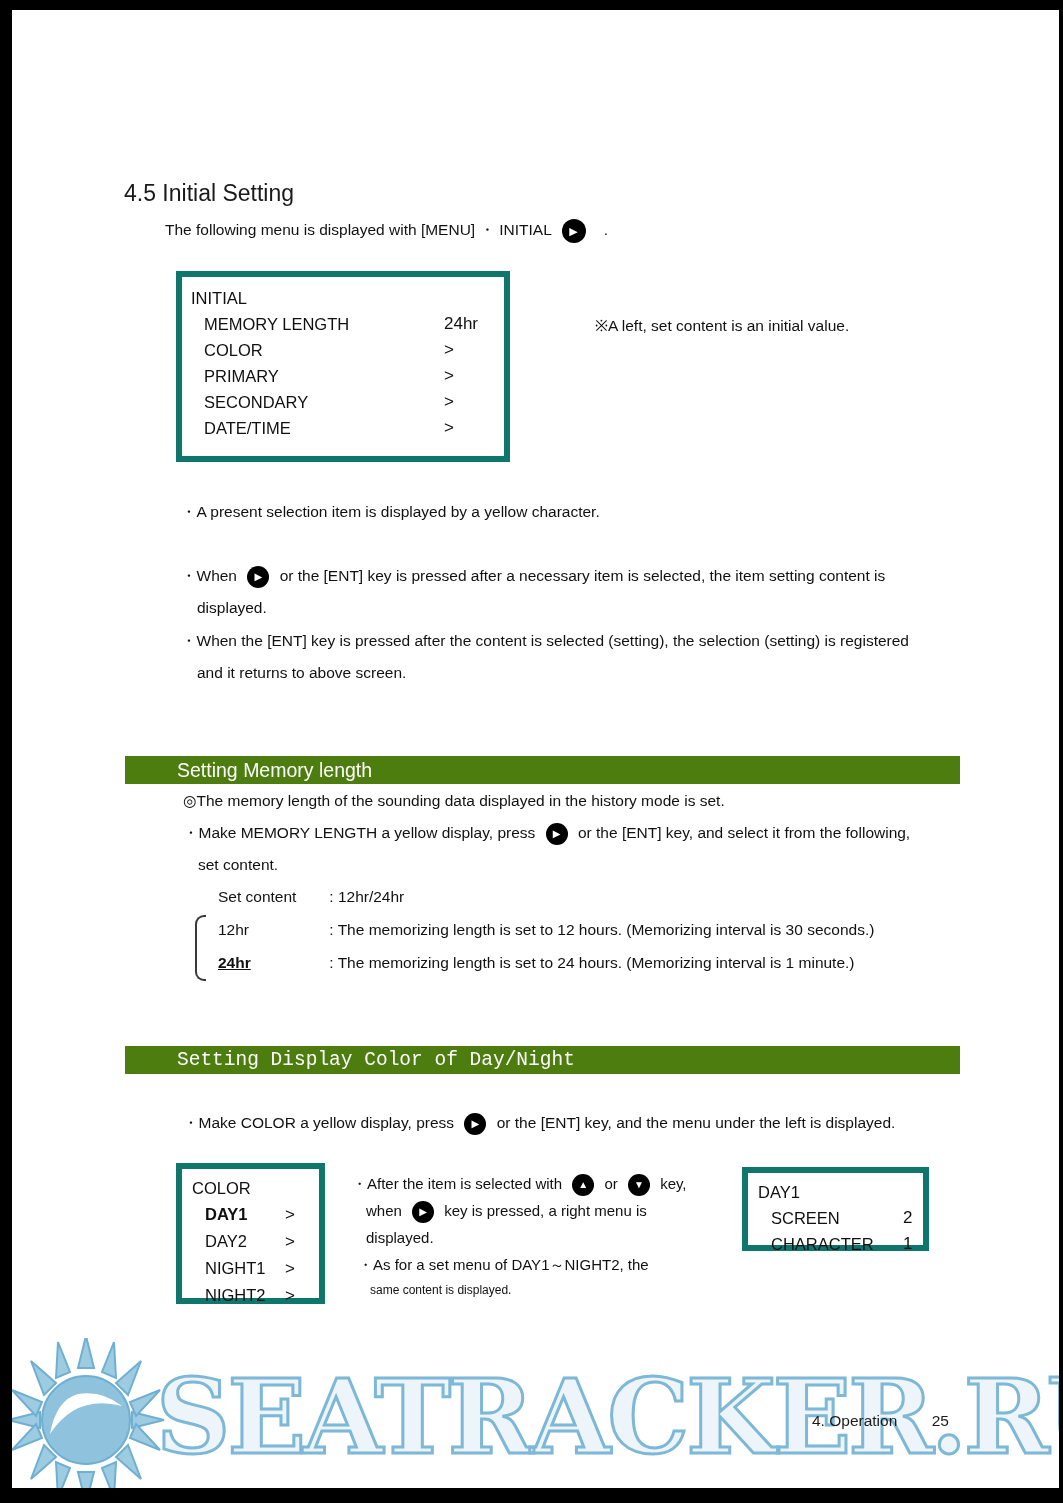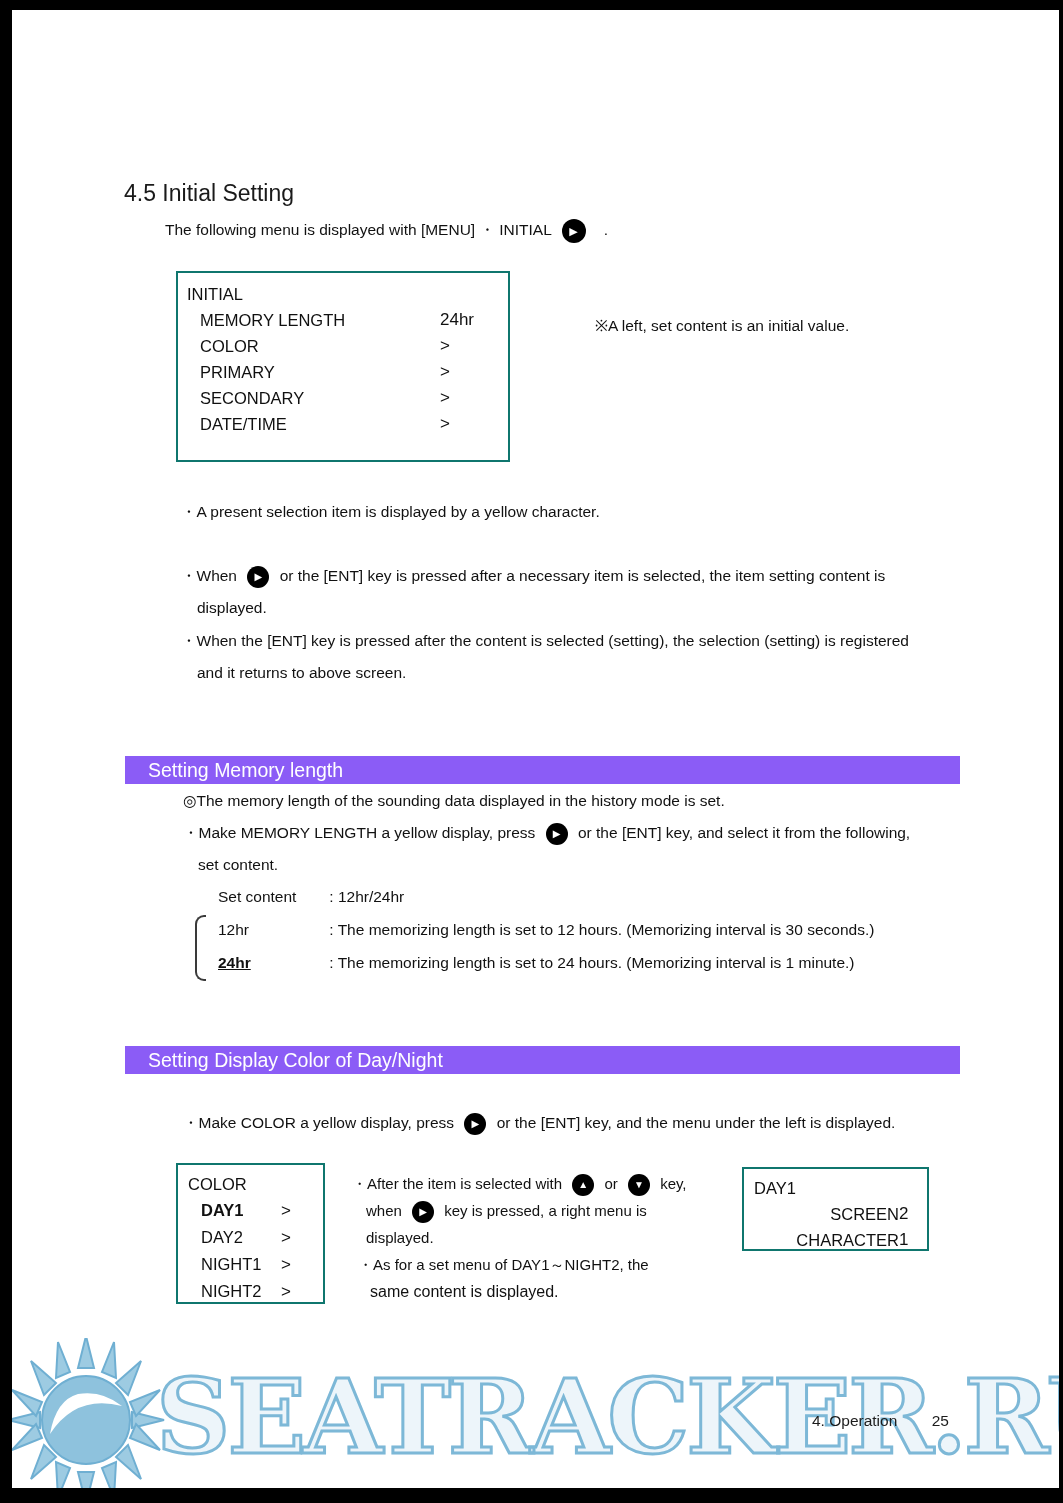--- a/index.html
+++ b/index.html
@@ -20,40 +20,40 @@
     font-size:23px; font-weight:normal; color:#1a1a1a;
   }
   .line { position:absolute; font-size:15.5px; white-space:nowrap; color:#111; }
   .key {
     display:inline-flex; align-items:center; justify-content:center;
     width:22px; height:22px; border-radius:50%; background:#000; color:#fff;
     font-size:10px; margin:0 6px; vertical-align:middle; line-height:1;
   }
   .key-lg { width:24px; height:24px; font-size:11px; }
 
-  .menu-box { position:absolute; border:2px solid #0f766e; background:#fff; font-size:16.5px; color:#101010; }
+  .menu-box { position:absolute; border:6px solid #0f766e; background:#fff; font-size:16.5px; color:#101010; }
   .menu-title { height:26px; line-height:26px; }
   .menu-row { display:flex; align-items:center; height:26px; padding-left:13px; }
   .menu-value { font-size:17px; }
 
   .initial-box { left:176px; top:271px; width:334px; height:191px; padding:8px 0 0 9px; }
   .initial-box .menu-label { width:240px; }
 
   .color-box { left:176px; top:1163px; width:149px; height:141px; padding:6px 0 0 10px; }
   .color-box .menu-row { height:27px; }
   .color-box .menu-label { width:80px; }
   .row-bold .menu-label { font-weight:bold; }
 
   .day1-box { left:742px; top:1167px; width:187px; height:84px; padding:6px 0 0 10px; }
-  .day1-box .menu-label { width:132px;text-align:right; }
+  .day1-box .menu-label { width:132px; }
 
   .section-bar {
     position:absolute; left:125px; width:835px; height:28px;
-    background:#8b5cf6; color:#fff; font-size:19.5px; line-height:28px;
-    padding-left:23px;
+    background:#4d7c0f; color:#fff; font-size:19.5px; line-height:28px;
+    padding-left:52px;
   }
 
   .opt-label { display:inline-block; width:107px; }
   .opt-strong { font-weight:bold; text-decoration:underline; }
 
   .bracket {
     position:absolute; left:195px; top:915px; width:11px; height:66px;
     border-left:2px solid #3a3a3a; border-top:2px solid #3a3a3a; border-bottom:2px solid #3a3a3a;
     border-radius:9px 0 0 9px;
   }
@@ -148,21 +148,21 @@
   <div class="line" style="left:218px; top:921px;">
     <span class="opt-label">12hr</span>
     <span>: The memorizing length is set to 12 hours. (Memorizing interval is 30 seconds.)</span>
   </div>
   <div class="line" style="left:218px; top:954px;">
     <span class="opt-label opt-strong">24hr</span>
     <span>: The memorizing length is set to 24 hours. (Memorizing interval is 1 minute.)</span>
   </div>
 
 
-  <div class="section-bar" style="top:1046px;">Setting Display Color of Day/Night</div>
+  <div class="section-bar" style="top:1046px;font-family:Liberation Mono, monospace;">Setting Display Color of Day/Night</div>
 
 
   <div class="line" style="left:183px; top:1113px;">
     <span>・Make COLOR a yellow display, press</span>
     <span class="key">▶</span>
     <span>or the [ENT] key, and the menu under the left is displayed.</span>
   </div>
 
   <div class="menu-box color-box">
     <div class="menu-title">COLOR</div>
@@ -191,21 +191,21 @@
     <span class="key">▼</span>
     <span>key,</span>
   </div>
   <div class="line" style="left:366px; top:1201px; font-size:15px;">
     <span>when</span>
     <span class="key">▶</span>
     <span>key is pressed, a right menu is</span>
   </div>
   <div class="line" style="left:366px; top:1229px; font-size:15px;">displayed.</div>
   <div class="line" style="left:358px; top:1256px; font-size:15px;">・As for a set menu of DAY1～NIGHT2, the</div>
-  <div class="line" style="left:370px; top:1283px; font-size:16px;">same content is displayed.</div>
+  <div class="line" style="left:370px; top:1283px; font-size:12px;">same content is displayed.</div>
 
   <div class="menu-box day1-box">
     <div class="menu-title">DAY1</div>
     <div class="menu-row">
       <span class="menu-label">SCREEN</span>
       <span class="menu-value">2</span>
     </div>
     <div class="menu-row">
       <span class="menu-label">CHARACTER</span>
       <span class="menu-value">1</span>

